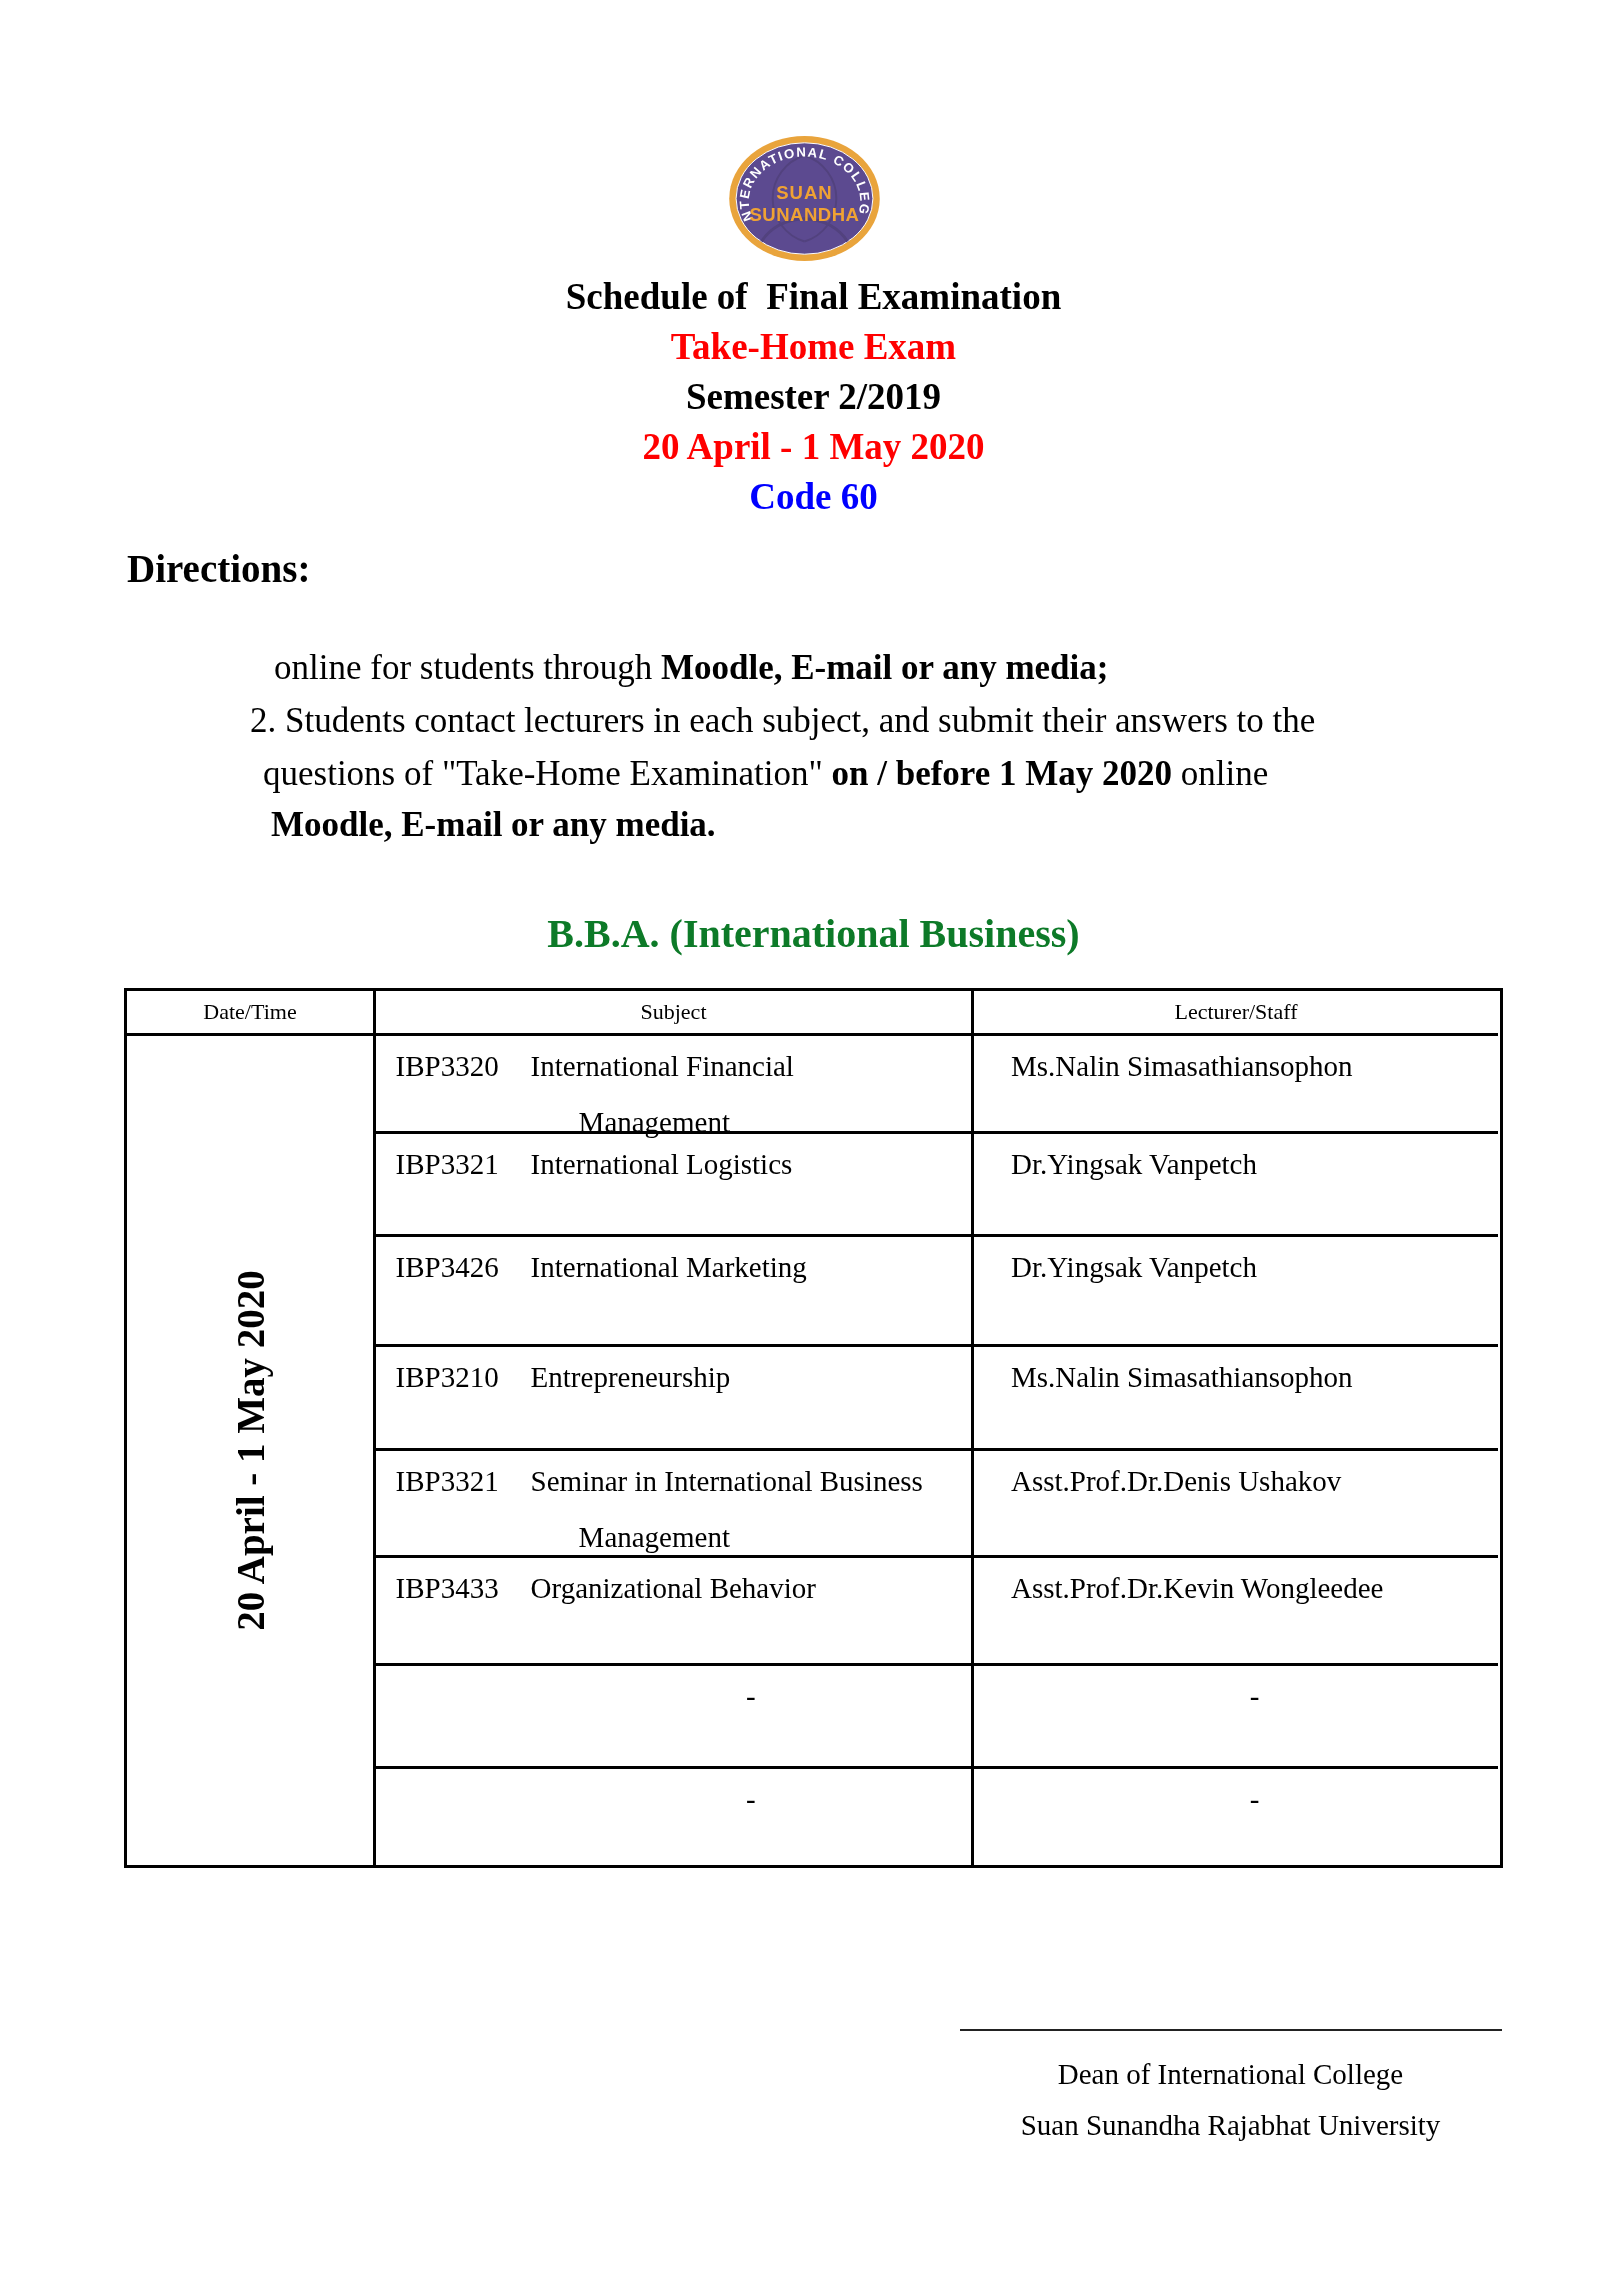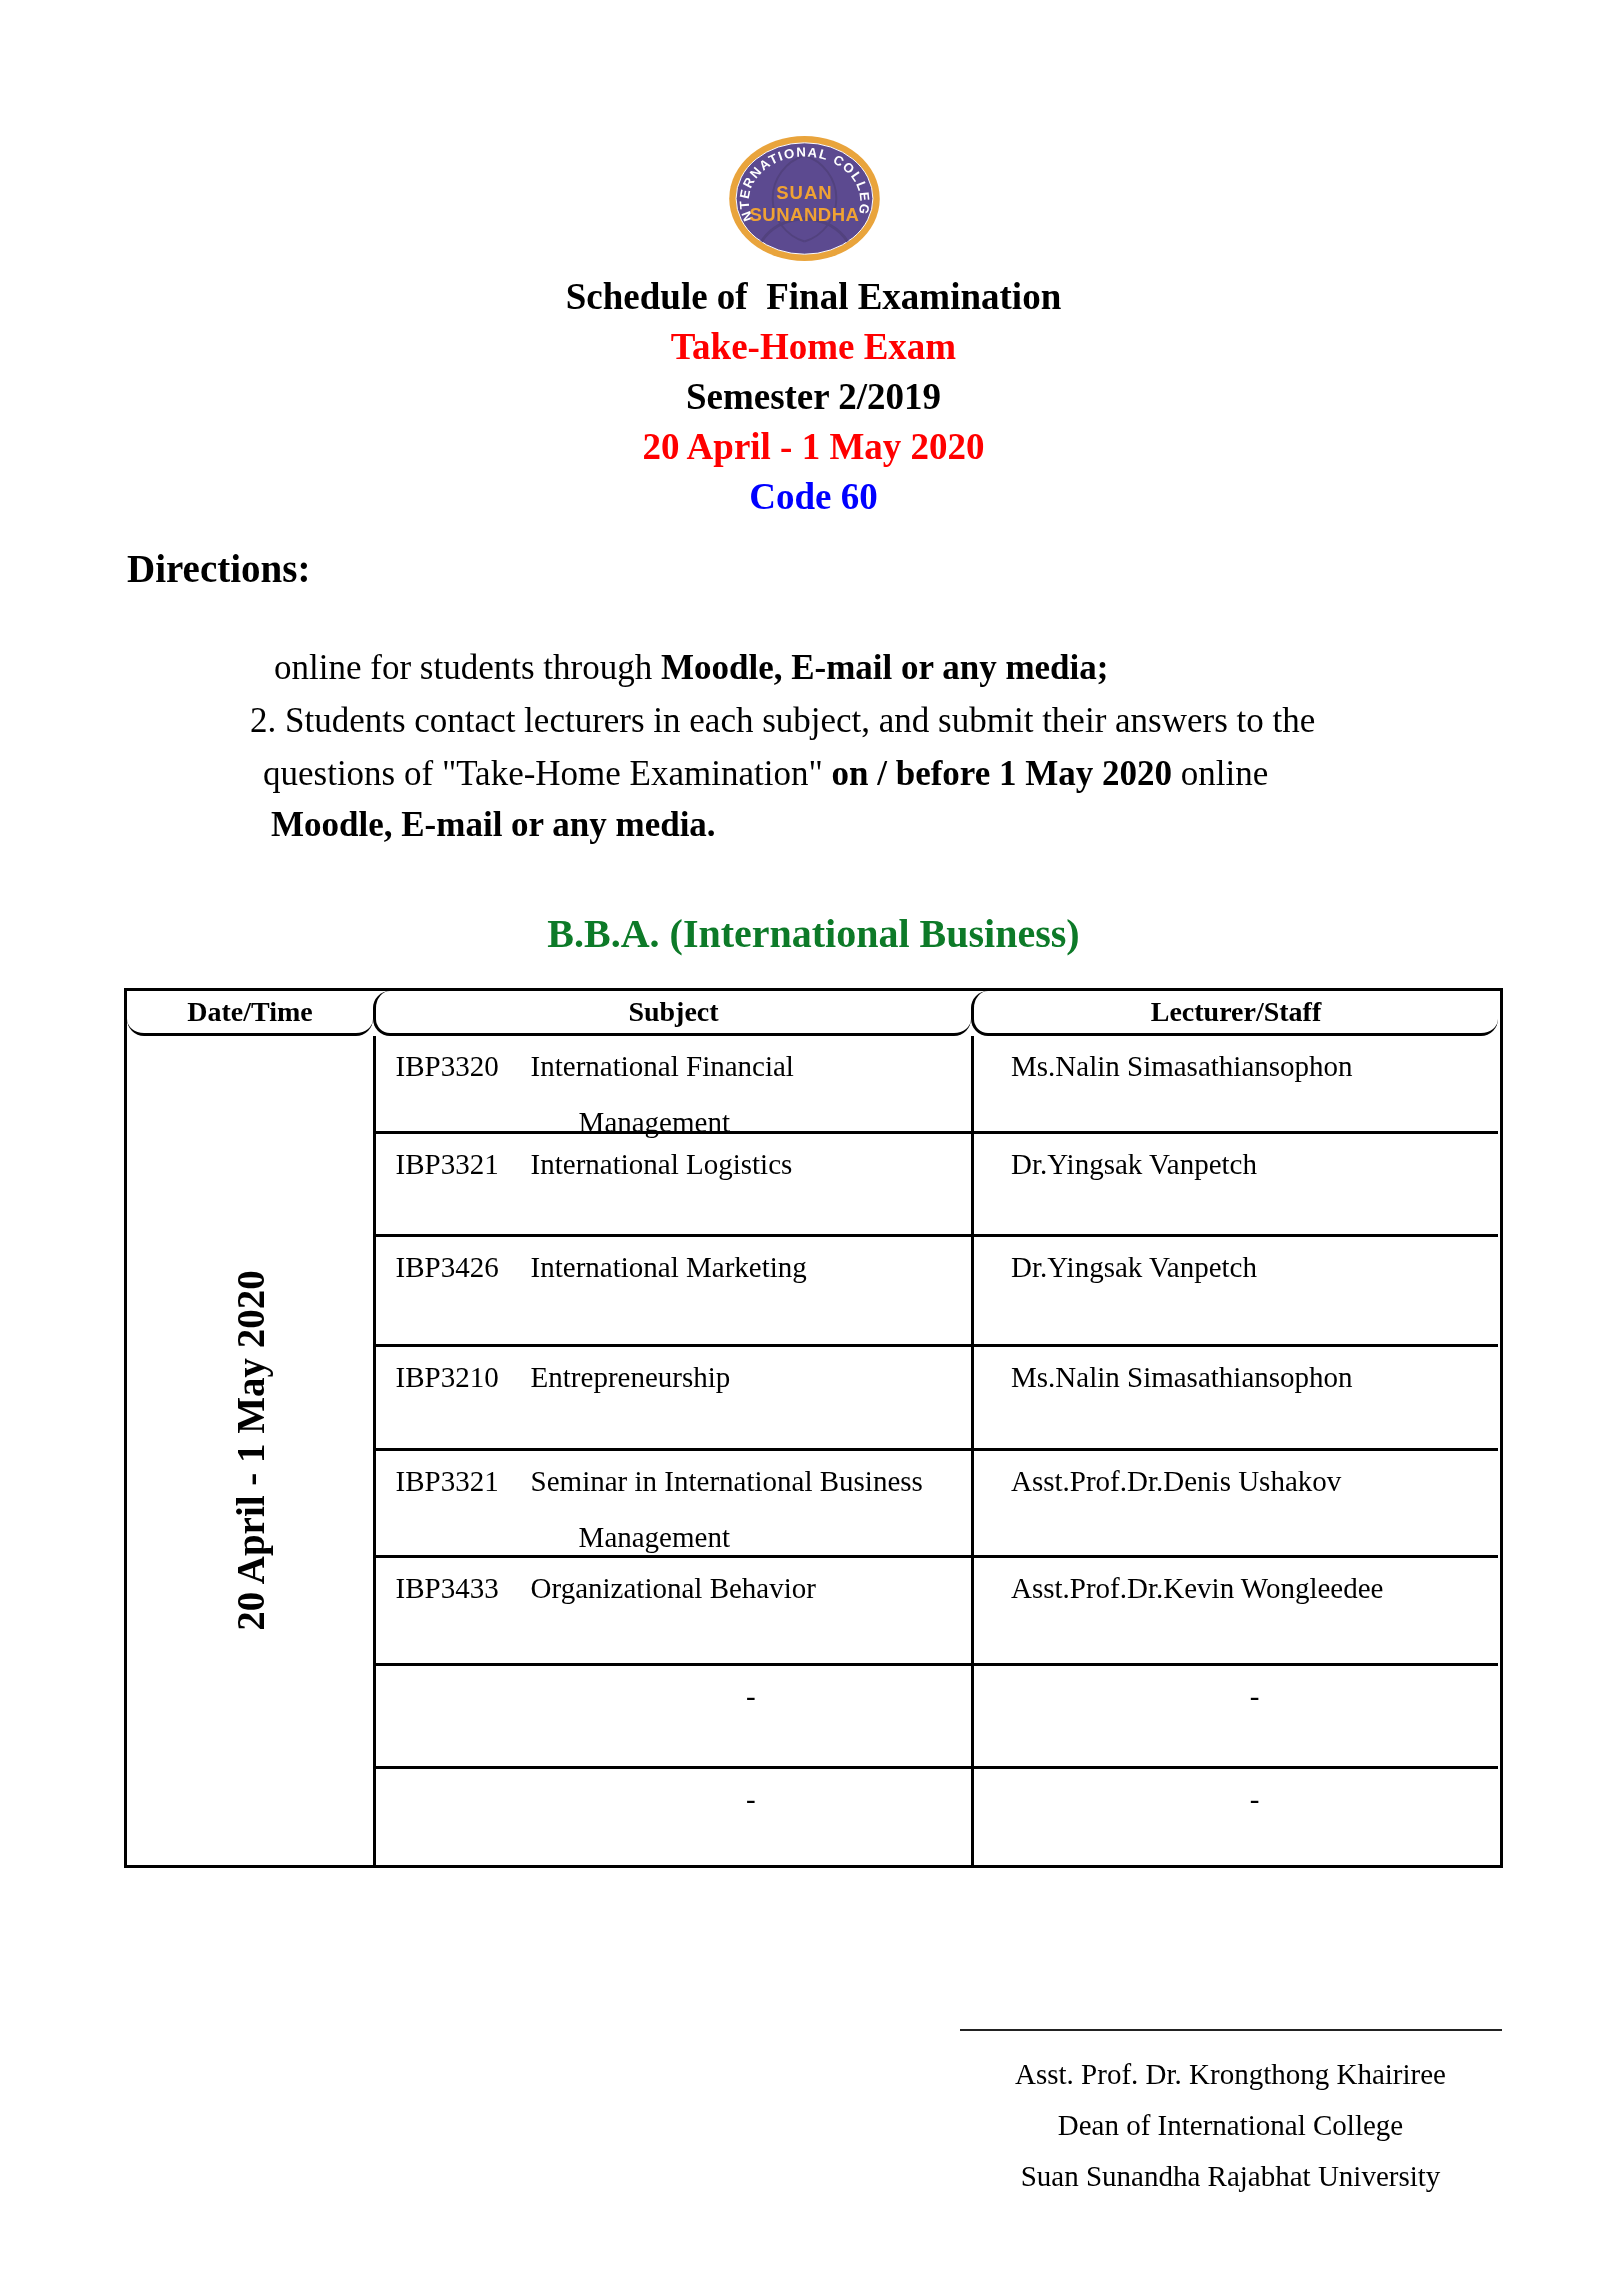--- a/index.html
+++ b/index.html
@@ -41,22 +41,22 @@
   
   #exam-table{
     left:124px;top:988px;width:1379px;box-sizing:border-box;
     border:3.9px solid #000;
     display:grid;
     grid-template-columns:246px 598px 527px;
     grid-template-rows:45px 98px 103px 110px 104px 107px 108px 103px 96px;
   }
   .trow{display:contents;}
   .cell{box-sizing:border-box;font-size:29px;}
-  .hcell{font-weight:bold;display:flex;align-items:center;justify-content:center;
-    border-bottom:3.9px solid #000;font-size:28px;border-radius:17px;}
+  .hcell{font-weight:normal;display:flex;align-items:center;justify-content:center;
+    border-bottom:3.9px solid #000;font-size:22px;}
   .v{border-left:3.9px solid #000;}
   .hb{border-bottom:3.9px solid #000;}
   .date-cell{grid-column:1;grid-row:2 / span 8;display:flex;align-items:center;justify-content:center;}
   .date-cell span{transform:rotate(-90deg);white-space:nowrap;font-weight:bold;font-size:39px;}
   .subject-cell{display:flex;padding:13.7px 0 0 19.6px;}
   .subject-cell .code{flex:none;width:135px;}
   .subject-lines{flex:1;}
   .sline{display:block;}
   .sline:empty{display:none;}
   .sline + .sline:not(:empty){margin-top:23.5px;margin-left:48px;}
@@ -221,19 +221,18 @@
       </div>
       <div class="cell lect-cell v">
         <span class="lect-inner">-</span>
       </div>
     </div>
 
   </div>
 
   <div id="sig-line" class="abs"></div>
   <div id="sig-block" class="abs">
-    <div>Asst. Prof. Dr. Krongthong Khairiree</div>
     <div>Dean of International College</div>
     <div>Suan Sunandha Rajabhat University</div>
   </div>
 
 </div>
 
 
 </body></html>

